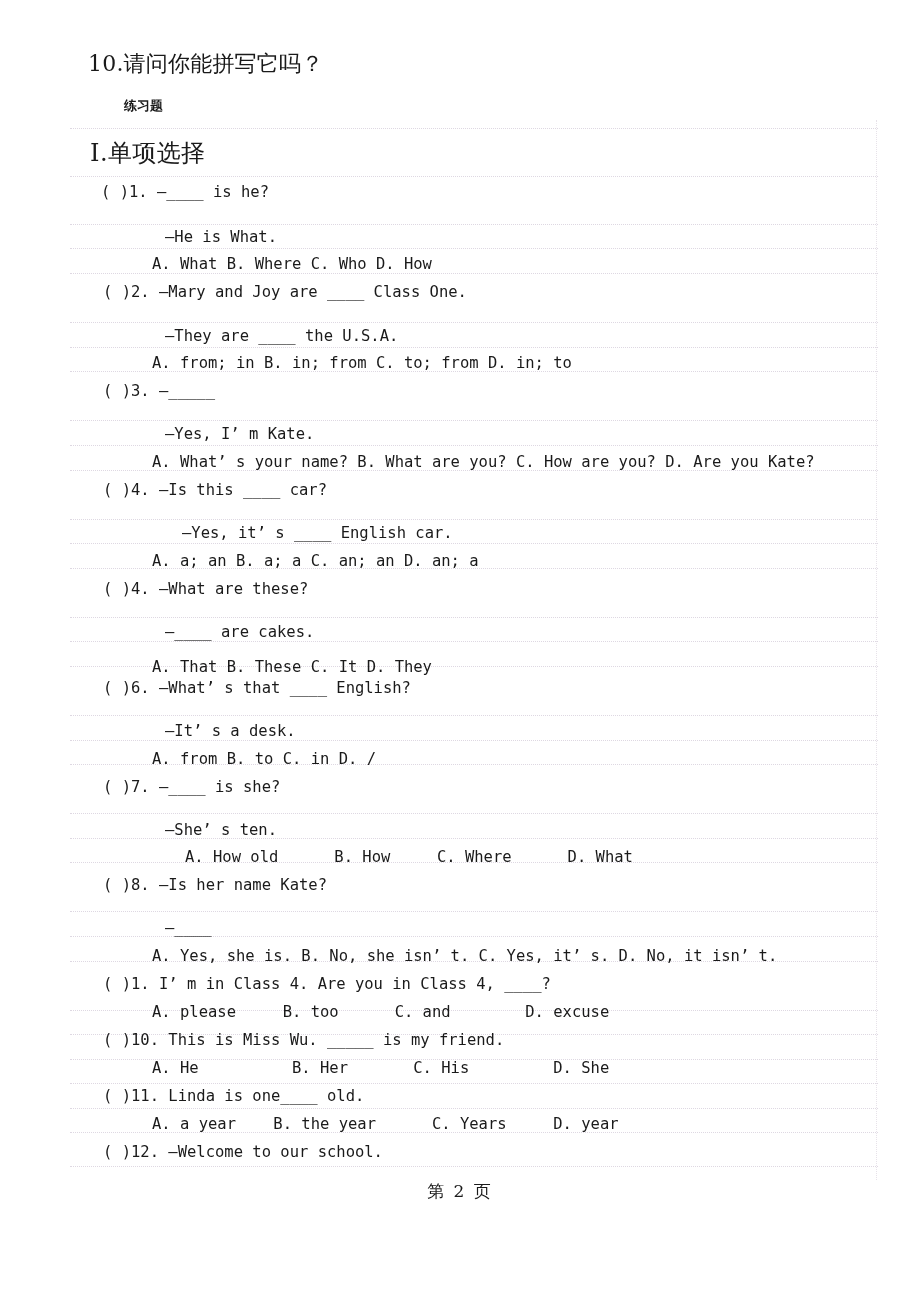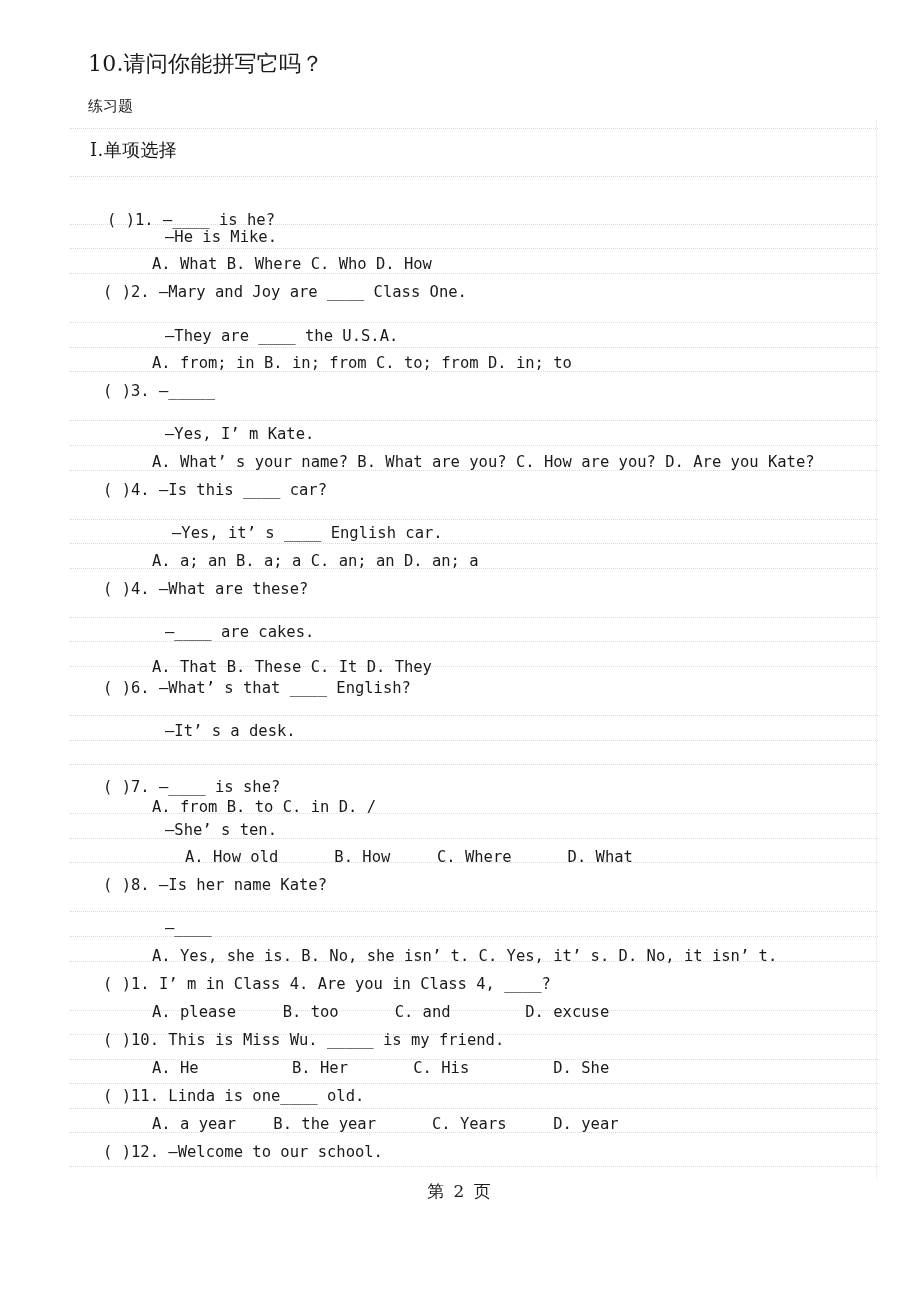--- a/index.html
+++ b/index.html
@@ -56,26 +56,27 @@
   .cn {
     font-family: "DejaVu Serif", "Liberation Serif", serif;
   }
 
   .q-head {
     font-size: 22px;
     letter-spacing: .2px;
   }
 
   .sec-title {
-    font-weight: normal;
-    font-size: 15px;
+    font-weight: bold;
+    font-size: 13px;
+    margin-left: 36px;
   }
 
   .roman-head {
-    font-size: 18px;
+    font-size: 24px;
     letter-spacing: .4px;
   }
 
   
   .mono {
     font-family: "DejaVu Sans Mono", "Liberation Mono", monospace;
     font-size: 15.5px;
     letter-spacing: 0px;
   }
 
@@ -129,43 +130,43 @@
 </div>
 
 <div id="page">
 
   <div class="line cn q-head" style="left:88px; top:53px;">10.请问你能拼写它吗？</div>
 
   <div class="line cn sec-title" style="left:88px; top:99px;">练习题</div>
 
   <div class="line cn roman-head" style="left:90px; top:141px;">Ⅰ.单项选择</div>
 
-  <div class="line mono" style="left:107px; top:185px;margin-top:28px;">( )1. —____ is he?</div>
-  <div class="line mono" style="left:165px; top:230px;">—He is Mike.</div>
+  <div class="line mono" style="left:101px; top:185px;">( )1. —____ is he?</div>
+  <div class="line mono" style="left:165px; top:230px;">—He is What.</div>
   <div class="line mono" style="left:152px; top:257px;">A. What B. Where C. Who D. How</div>
 
   <div class="line mono" style="left:103px; top:285px;">( )2. —Mary and Joy are ____ Class One.</div>
   <div class="line mono" style="left:165px; top:329px;">—They are ____ the U.S.A.</div>
   <div class="line mono" style="left:152px; top:356px;">A. from; in B. in; from C. to; from D. in; to</div>
 
   <div class="line mono" style="left:103px; top:384px;">( )3. —_____</div>
   <div class="line mono" style="left:165px; top:427px;">—Yes, I’ m Kate.</div>
   <div class="line mono" style="left:152px; top:455px;">A. What’ s your name? B. What are you? C. How are you? D. Are you Kate?</div>
 
   <div class="line mono" style="left:103px; top:483px;">( )4. —Is this ____ car?</div>
-  <div class="line mono" style="left:172px; top:526px;">—Yes, it’ s ____ English car.</div>
+  <div class="line mono" style="left:182px; top:526px;">—Yes, it’ s ____ English car.</div>
   <div class="line mono" style="left:152px; top:554px;">A. a; an B. a; a C. an; an D. an; a</div>
 
   <div class="line mono" style="left:103px; top:582px;">( )4. —What are these?</div>
   <div class="line mono" style="left:165px; top:625px;">—____ are cakes.</div>
   <div class="line mono" style="left:152px; top:660px;text-align:center;">A. That B. These C. It D. They</div>
 
   <div class="line mono" style="left:103px; top:681px;">( )6. —What’ s that ____ English?</div>
   <div class="line mono" style="left:165px; top:724px;">—It’ s a desk.</div>
-  <div class="line mono" style="left:152px; top:752px;margin-top:48px;">A. from B. to C. in D. /</div>
+  <div class="line mono" style="left:152px; top:752px;">A. from B. to C. in D. /</div>
 
   <div class="line mono" style="left:103px; top:780px;">( )7. —____ is she?</div>
   <div class="line mono" style="left:165px; top:823px;">—She’ s ten.</div>
   <div class="line mono" style="left:152px; top:850px;margin-left:33px;">A. How old      B. How     C. Where      D. What</div>
 
   <div class="line mono" style="left:103px; top:878px;">( )8. —Is her name Kate?</div>
   <div class="line mono" style="left:165px; top:921px;">—____</div>
   <div class="line mono" style="left:152px; top:949px;">A. Yes, she is. B. No, she isn’ t. C. Yes, it’ s. D. No, it isn’ t.</div>
 
   <div class="line mono" style="left:103px; top:977px;">( )1. I’ m in Class 4. Are you in Class 4, ____?</div>

